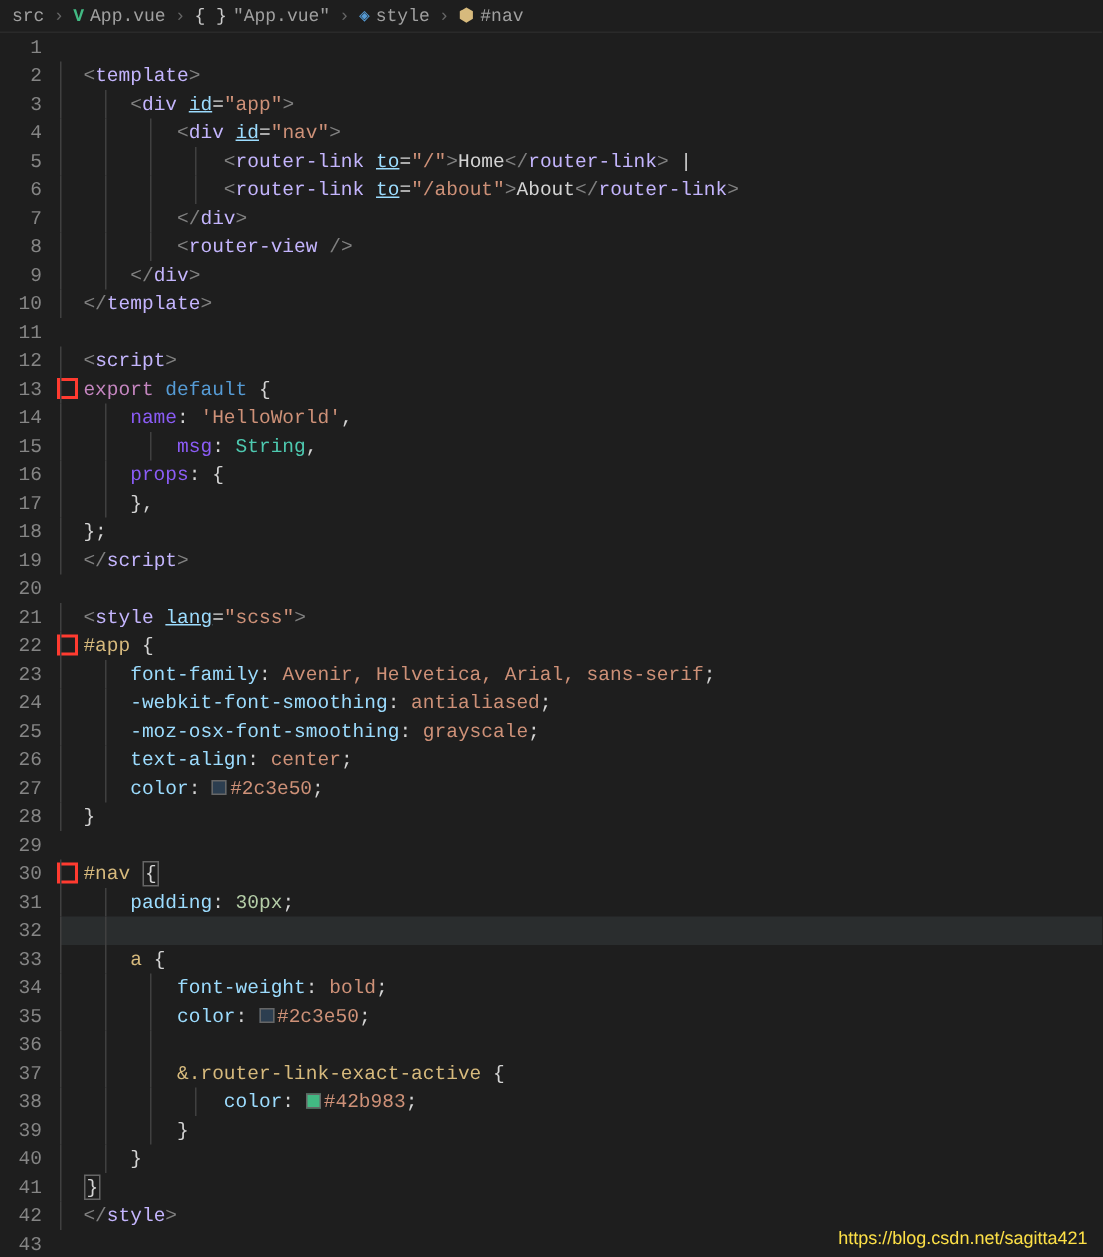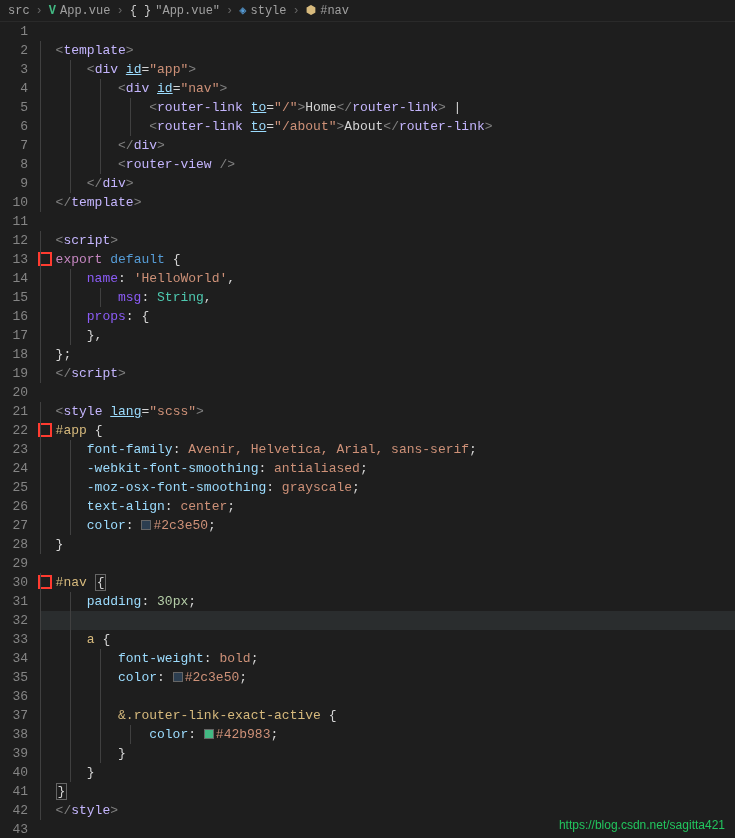--- a/index.html
+++ b/index.html
@@ -71,21 +71,21 @@
   width: 10px; height: 10px;
   border: 1px solid #666;
   margin-right: 2px;
   vertical-align: -1px;
 }
 .cursor-line { background: #2a2d2e; }
 .watermark {
   position: absolute;
   bottom: 6px;
   right: 10px;
-  color: #22c55e;
+  color: #fde047;
   font-size: 12px;
   font-family: Arial, sans-serif;
   margin-top: 32px;
 }
 </style>
 </head>
 <body>
 
 <div class="breadcrumbs">
   <span>src</span>

